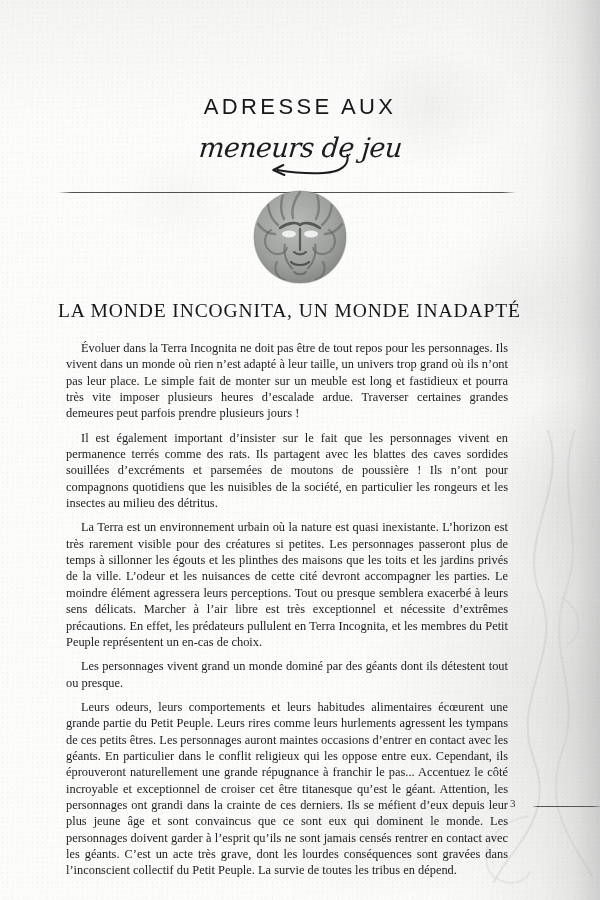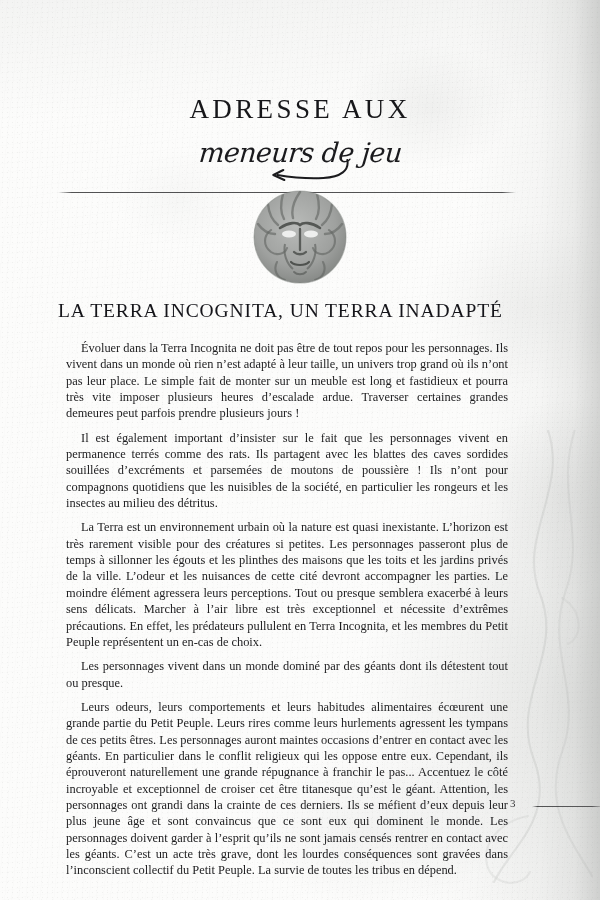--- a/index.html
+++ b/index.html
@@ -70,22 +70,22 @@
   
   .masthead {
     position: absolute;
     left: 0;
     right: 0;
     top: 96px;
     text-align: center;
   }
 
   .title-main {
-    font-family: Liberation Serif, serif;
-    font-size: 27px;
+    font-family: Liberation Sans, sans-serif;
+    font-size: 22px;
     letter-spacing: 3.4px;
     color: #17171a;
     line-height: 1;
     white-space: nowrap;
   }
 
   .title-script-wrap {
     position: relative;
     display: inline-block;
     margin-top: 16px;
@@ -255,26 +255,26 @@
       <path d="M38,60 C36,70 40,80 46,85" fill="none" stroke="#646764" stroke-width="2" opacity="0.7"></path>
       <path d="M68,60 C70,70 66,80 60,85" fill="none" stroke="#646764" stroke-width="2" opacity="0.7"></path>
 
       <path d="M44,78 C48,82 58,82 62,78" fill="none" stroke="#4f524f" stroke-width="2.2" stroke-linecap="round"></path>
       <path d="M47,88 C50,91 56,91 59,88" fill="none" stroke="#5d605d" stroke-width="1.8" stroke-linecap="round" opacity="0.75"></path>
     </g>
     <circle cx="53" cy="53" r="46" fill="none" stroke="#7c7f7c" stroke-width="1.1" opacity="0.5"></circle>
   </svg>
 
   <div class="content">
-    <h1 class="section-heading">LA TERRA INCOGNITA, UN TERRA INADAPTÉ</h1>
+    <h1 class="section-heading">LA MONDE INCOGNITA, UN MONDE INADAPTÉ</h1>
     <div class="body-text">
       <p>Évoluer dans la Terra Incognita ne doit pas être de tout repos pour les personnages. Ils vivent dans un monde où rien n’est adapté à leur taille, un univers trop grand où ils n’ont pas leur place. Le simple fait de monter sur un meuble est long et fastidieux et pourra très vite imposer plusieurs heures d’escalade ardue. Traverser certaines grandes demeures peut parfois prendre plusieurs jours !</p>
       <p>Il est également important d’insister sur le fait que les personnages vivent en permanence terrés comme des rats. Ils partagent avec les blattes des caves sordides souillées d’excréments et parsemées de moutons de poussière ! Ils n’ont pour compagnons quotidiens que les nuisibles de la société, en particulier les rongeurs et les insectes au milieu des détritus.</p>
       <p>La Terra est un environnement urbain où la nature est quasi inexistante. L’horizon est très rarement visible pour des créatures si petites. Les personnages passeront plus de temps à sillonner les égouts et les plinthes des maisons que les toits et les jardins privés de la ville. L’odeur et les nuisances de cette cité devront accompagner les parties. Le moindre élément agressera leurs perceptions. Tout ou presque semblera exacerbé à leurs sens délicats. Marcher à l’air libre est très exceptionnel et nécessite d’extrêmes précautions. En effet, les prédateurs pullulent en Terra Incognita, et les membres du Petit Peuple représentent un en-cas de choix.</p>
-      <p>Les personnages vivent dans un monde dominé par des géants dont ils détestent tout ou presque.</p>
+      <p>Les personnages vivent grand un monde dominé par des géants dont ils détestent tout ou presque.</p>
       <p>Leurs odeurs, leurs comportements et leurs habitudes alimentaires écœurent une grande partie du Petit Peuple. Leurs rires comme leurs hurlements agressent les tympans de ces petits êtres. Les personnages auront maintes occasions d’entrer en contact avec les géants. En particulier dans le conflit religieux qui les oppose entre eux. Cependant, ils éprouveront naturellement une grande répugnance à franchir le pas... Accentuez le côté incroyable et exceptionnel de croiser cet être titanesque qu’est le géant. Attention, les personnages ont grandi dans la crainte de ces derniers. Ils se méfient d’eux depuis leur plus jeune âge et sont convaincus que ce sont eux qui dominent le monde. Les personnages doivent garder à l’esprit qu’ils ne sont jamais censés rentrer en contact avec les géants. C’est un acte très grave, dont les lourdes conséquences sont gravées dans l’inconscient collectif du Petit Peuple. La survie de toutes les tribus en dépend.</p>
     </div>
   </div>
 
   <div class="folio">3</div>
   <div class="folio-rule"></div>
 
 </div>
 
 </body></html>

